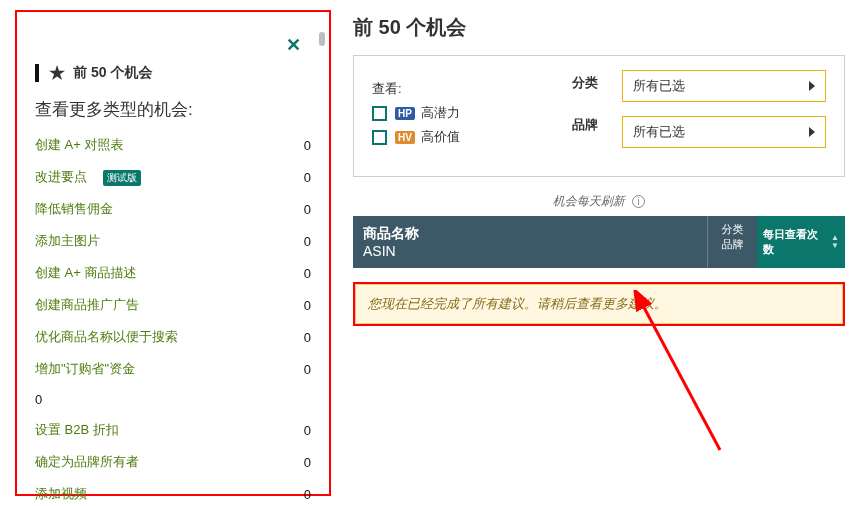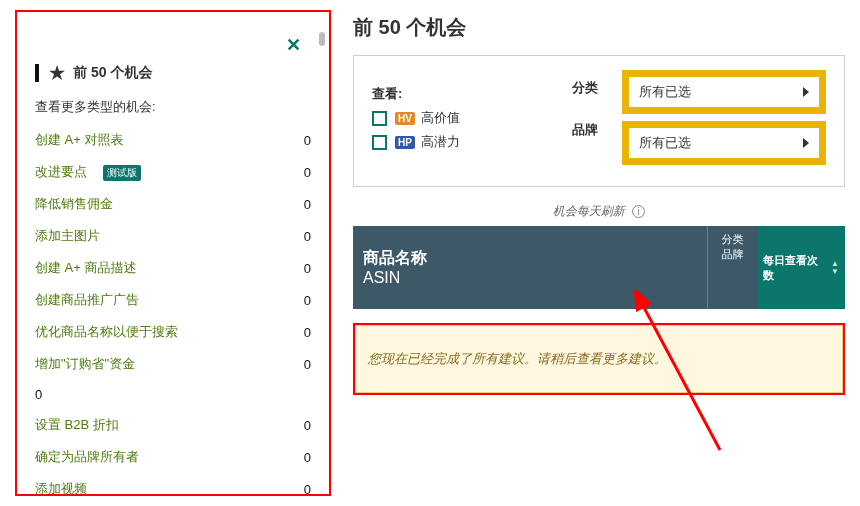--- a/index.html
+++ b/index.html
@@ -9,62 +9,62 @@
 
     
     .left { width: 316px; border: 2px solid #ff0000; padding: 50px 18px 18px 18px; position: relative; }
     .close-area { position: absolute; top: 22px; right: 28px; }
     .close-x { color: #0b766b; font-size: 18px; font-weight: 700; cursor: pointer; }
 
     .left-heading-row { display: flex; align-items: center; font-weight: 700; font-size: 14px; margin-bottom: 14px; }
     .left-heading-row .bar { width: 4px; height: 18px; background: #111; margin-right: 10px; }
     .left-heading-row .star { font-size: 18px; margin-right: 8px; }
 
-    .left-sub { font-size: 13px; margin-bottom: 8px; color: #333; }
+    .left-sub { font-size: 17px; margin-bottom: 8px; color: #333; }
 
     .oplist { list-style: none; }
     .oplist li { display: flex; align-items: center; justify-content: space-between; padding: 7px 0; }
     .oplist li a { color: #4d7c0f; text-decoration: none; }
     .oplist li .count { color: #111; }
     .badge { display: inline-block; background: #0b766b; color: #fff; font-size: 10px; padding: 1px 4px; border-radius: 2px; margin-left: 16px; }
     .left-scroll { position: absolute; top: 20px; right: 4px; width: 6px; height: 14px; background: #bdbdbd; border-radius: 3px; }
 
     
     .right { flex: 1; display: flex; flex-direction: column; }
     .right-title { font-size: 20px; font-weight: 700; padding: 4px 0 14px 0; }
 
     .filter-box { border: 1px solid #cfcfcf; padding: 14px 18px; width: 100%; }
     .filter-row { display: flex; align-items: center; }
     .col-look { width: 200px; }
-    .col-look .lbl { font-weight: 700; margin-bottom: 6px; display: block; }
+    .col-look .lbl { font-weight: 400; margin-bottom: 6px; display: block; }
     .chkrow { display: flex; align-items: center; margin-bottom: 6px; }
     .chkrow .box { width: 15px; height: 15px; border: 2px solid #0b766b; margin-right: 8px; }
     .tag { display: inline-block; color: #fff; font-size: 10px; font-weight: 700; padding: 1px 3px; margin-right: 6px; border-radius: 2px; }
     .tag-hv { background: #e08a2e; }
     .tag-hp { background: #2d5aa0; }
 
     .col-labels { width: 50px; }
     .col-labels .flabel { font-weight: 700; margin-bottom: 24px; display: block; }
 
     .col-selects { flex: 1; }
-    .dropdown { border: 7px solid #eab308; padding: 6px 10px; display: flex; justify-content: space-between; align-items: center; margin-bottom: 7px; cursor: pointer; }
+    .dropdown { border: 1px solid #eab308; padding: 6px 10px; display: flex; justify-content: space-between; align-items: center; margin-bottom: 14px; cursor: pointer; }
     .tri-right { width: 0; height: 0; border-top: 5px solid transparent; border-bottom: 5px solid transparent; border-left: 6px solid #333; }
 
     .refresh-line { text-align: center; font-style: italic; color: #666; font-size: 12px; padding: 16px 0 6px; }
     .refresh-line .info { display:inline-block; margin-left:4px; font-style: normal; border:1px solid #888; border-radius:50%; width:13px; height:13px; line-height:11px; font-size:10px; color:#888; }
 
     .grid-header { display: flex; width: 100%; }
-    .gh-left { flex: 1; background: #3d5968; color: #fff; padding: 22px 10px; font-size: 16px; }
+    .gh-left { flex: 1; background: #3d5968; color: #fff; padding: 9px 10px; font-size: 14px; }
     .gh-left .l1 { font-weight: 700; }
     .gh-mid { width: 50px; background: #3d5968; border-left: 1px solid #6a7f8a; color: #fff; padding: 6px 6px; font-size: 11px; text-align: center; }
     .gh-right { width: 88px; background: #0b766b; color: #fff; padding: 0 6px; font-size: 11px; font-weight: 700; display: flex; align-items: center; justify-content: center; gap:4px; }
     .sort-arrows { display:flex; flex-direction:column; font-size:8px; line-height:8px; color:#bfe5df; }
 
     .msg-box { border: 2px solid #ff0000; margin-top: 14px; background: #fff7e0; border-radius: 0; padding: 0; }
-    .msg-inner { border: 1px solid #e7d07a; margin:0; padding: 24px 12px; font-style: italic; color: #876a1a; }
+    .msg-inner { border: 1px solid #e7d07a; margin:0; padding: 10px 12px; font-style: italic; color: #876a1a; }
 
     
     .red-arrow { position: absolute; left: 620px; top: 290px; pointer-events: none; }
   </style>
 </head>
 <body>
 
 <div class="container">
 
   <div class="left">
@@ -131,27 +131,27 @@
 
   <div class="right">
     <div class="right-title">前 50 个机会</div>
 
     <div class="filter-box">
       <div class="filter-row">
         <div class="col-look">
           <span class="lbl">查看:</span>
           <div class="chkrow">
             <span class="box"></span>
+            <span class="tag tag-hp">HP</span>
+            <span>高潜力</span>
+          </div>
+          <div class="chkrow">
+            <span class="box"></span>
             <span class="tag tag-hv">HV</span>
             <span>高价值</span>
-          </div>
-          <div class="chkrow">
-            <span class="box"></span>
-            <span class="tag tag-hp">HP</span>
-            <span>高潜力</span>
           </div>
         </div>
         <div class="col-labels">
           <span class="flabel">分类</span>
           <span class="flabel">品牌</span>
         </div>
         <div class="col-selects">
           <div class="dropdown">
             <span>所有已选</span>
             <span class="tri-right"></span>

